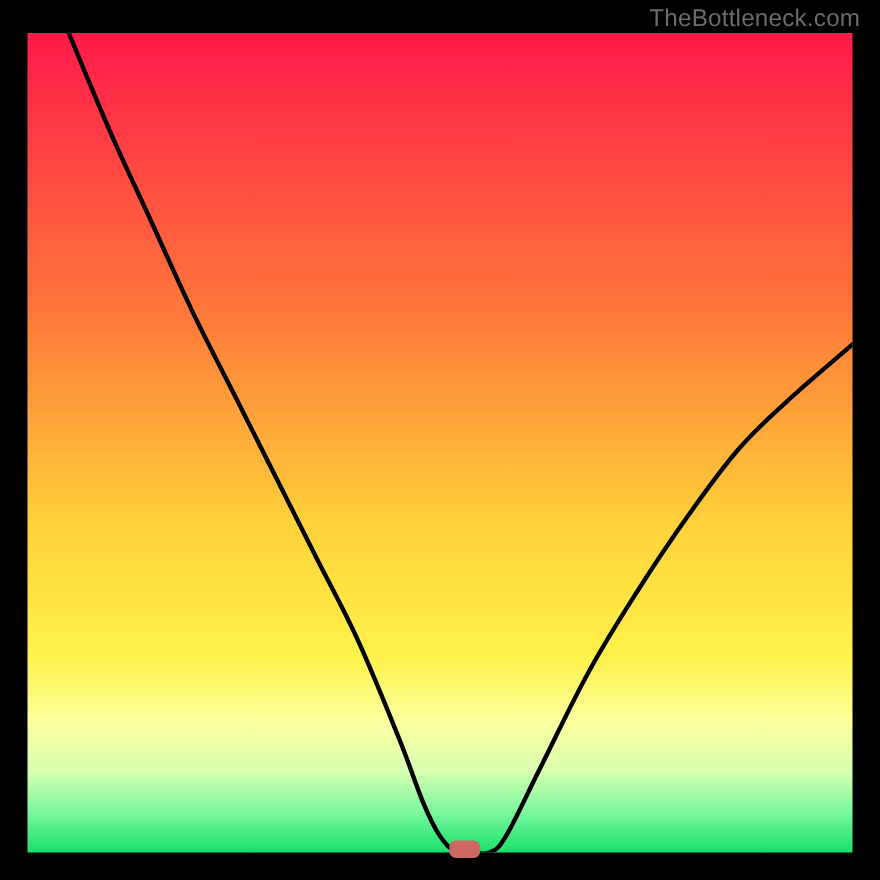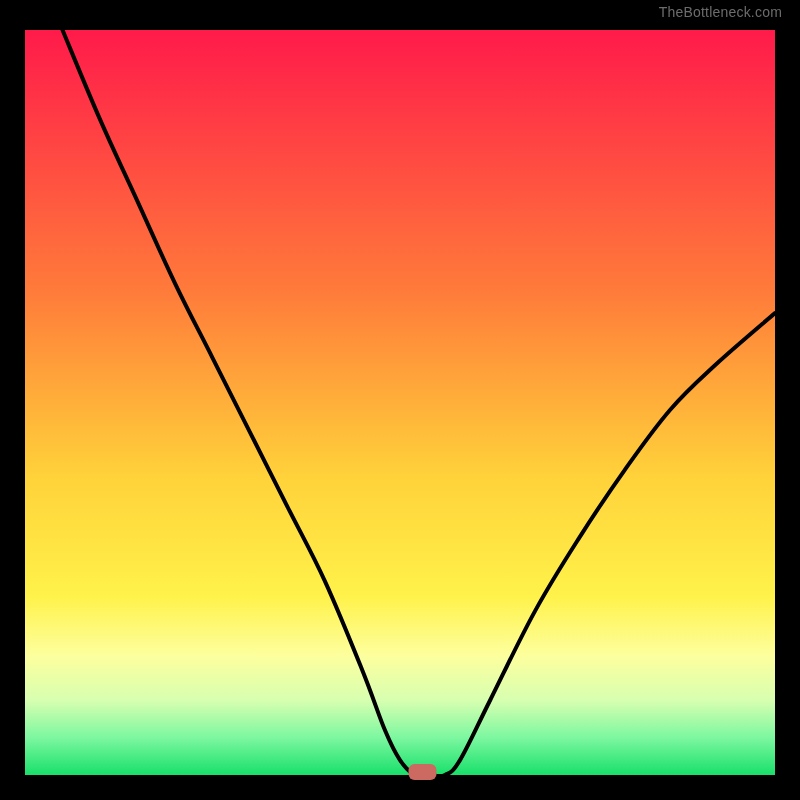--- a/index.html
+++ b/index.html
@@ -15,21 +15,21 @@
     position: relative;
     width: 800px;
     height: 800px;
     background: #000;
   }
   .watermark {
     position: absolute;
     top: 4px;
     right: 18px;
     color: #6c6c6c;
-    font-size: 14px;
+    font-size: 22px;
     font-weight: 500;
     letter-spacing: 0.2px;
     z-index: 10;
     user-select: none;
   }
   svg.chart {
     position: absolute;
     left: 0;
     top: 0;
     width: 800px;

